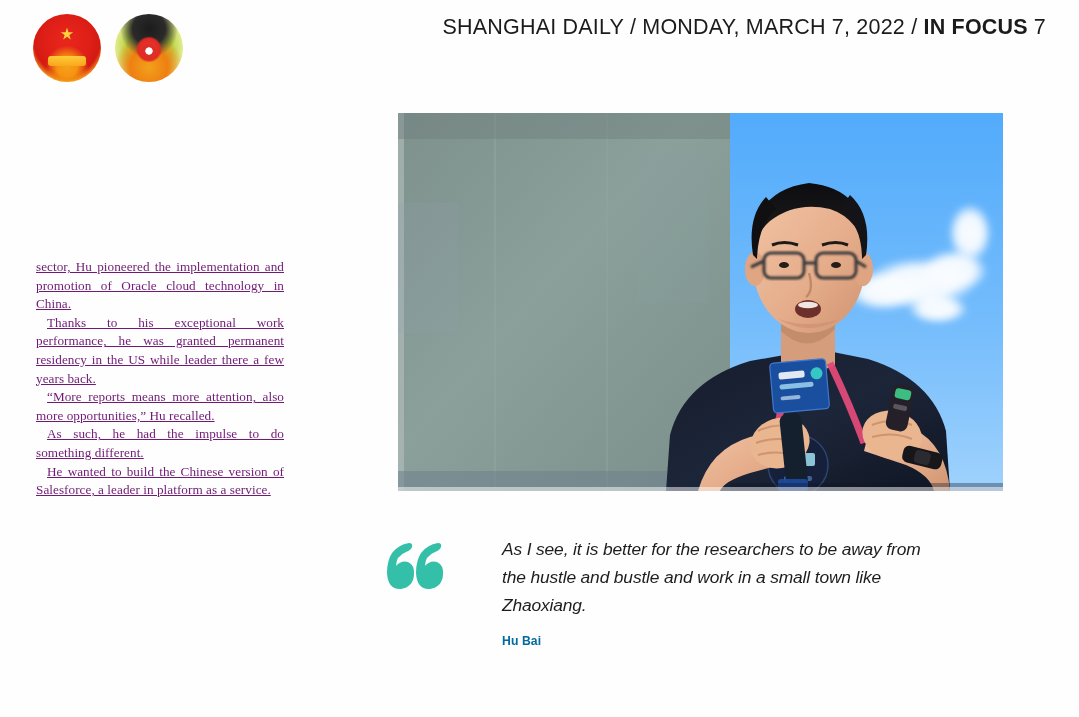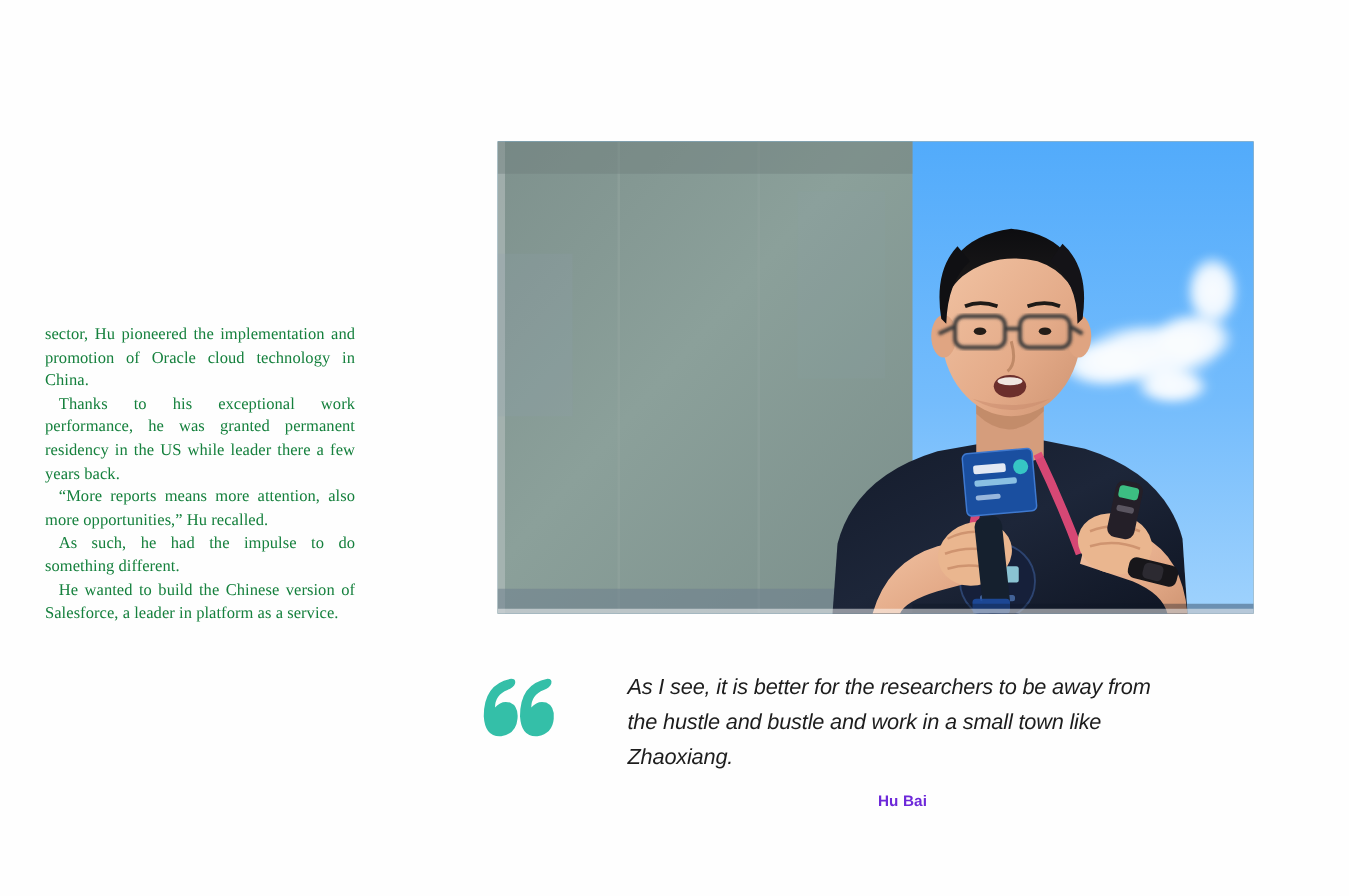--- a/index.html
+++ b/index.html
@@ -108,24 +108,25 @@
     left: 36px;
     top: 258px;
     width: 248px;
   }
   #left-column p {
     margin: 0;
     font-family: "Liberation Serif", serif;
     font-size: 13.2px;
     line-height: 18.6px;
     text-align: justify;
-    color: #15803d;
+    color: #701a75;
     letter-spacing: 0.05px;
     -moz-hyphens: auto;
     hyphens: auto;
+    text-decoration: underline;
   }
   #left-column p + p { text-indent: 11px; }
 
   
   #photo-figure {
     position: absolute;
     left: 358px;
     top: 97px;
     width: 605px;
     height: 378px;
@@ -170,39 +171,50 @@
     letter-spacing: -0.15px;
     font-style: italic;
   }
   #quote-attrib {
     margin-top: 14px;
   }
   #quote-name {
     font-family: "Liberation Sans", sans-serif;
     font-size: 12.2px;
     font-weight: 700;
-    color: #6d28d9;
+    color: #0369a1;
     line-height: 16px;
     letter-spacing: 0.1px;
-    text-align: center;
   }
   #quote-role {
     font-family: "Liberation Sans", sans-serif;
     font-size: 13px;
     font-weight: 400;
     color: #2a2a2a;
     line-height: 18px;
     letter-spacing: 0.1px;
   }
 </style>
 </head>
 <body>
 
 <div id="page">
 
+  <div id="masthead">
+
+    <div id="emblems">
+      <div class="emblem emblem-prc"></div>
+      <div class="emblem emblem-cppcc"></div>
+    </div>
+
+    <div id="header-line">
+      <span class="hl-reg">SHANGHAI DAILY</span><span class="hl-reg"> / </span><span class="hl-reg">MONDAY, MARCH 7, 2022</span><span class="hl-reg"> / </span><span class="hl-bold">IN FOCUS</span><span class="hl-page">7</span>
+    </div>
+
+  </div>
 
   <div id="left-column">
     <p>sector, Hu pioneered the implementation and promotion of Oracle cloud technology in China.</p>
     <p>Thanks to his exceptional work performance, he was granted permanent residency in the US while leader there a few years back.</p>
     <p>“More reports means more attention, also more opportunities,” Hu recalled.</p>
     <p>As such, he had the impulse to do something different.</p>
     <p>He wanted to build the Chinese version of Salesforce, a leader in platform as a service.</p>
   </div>
 
   <figure id="photo-figure">

